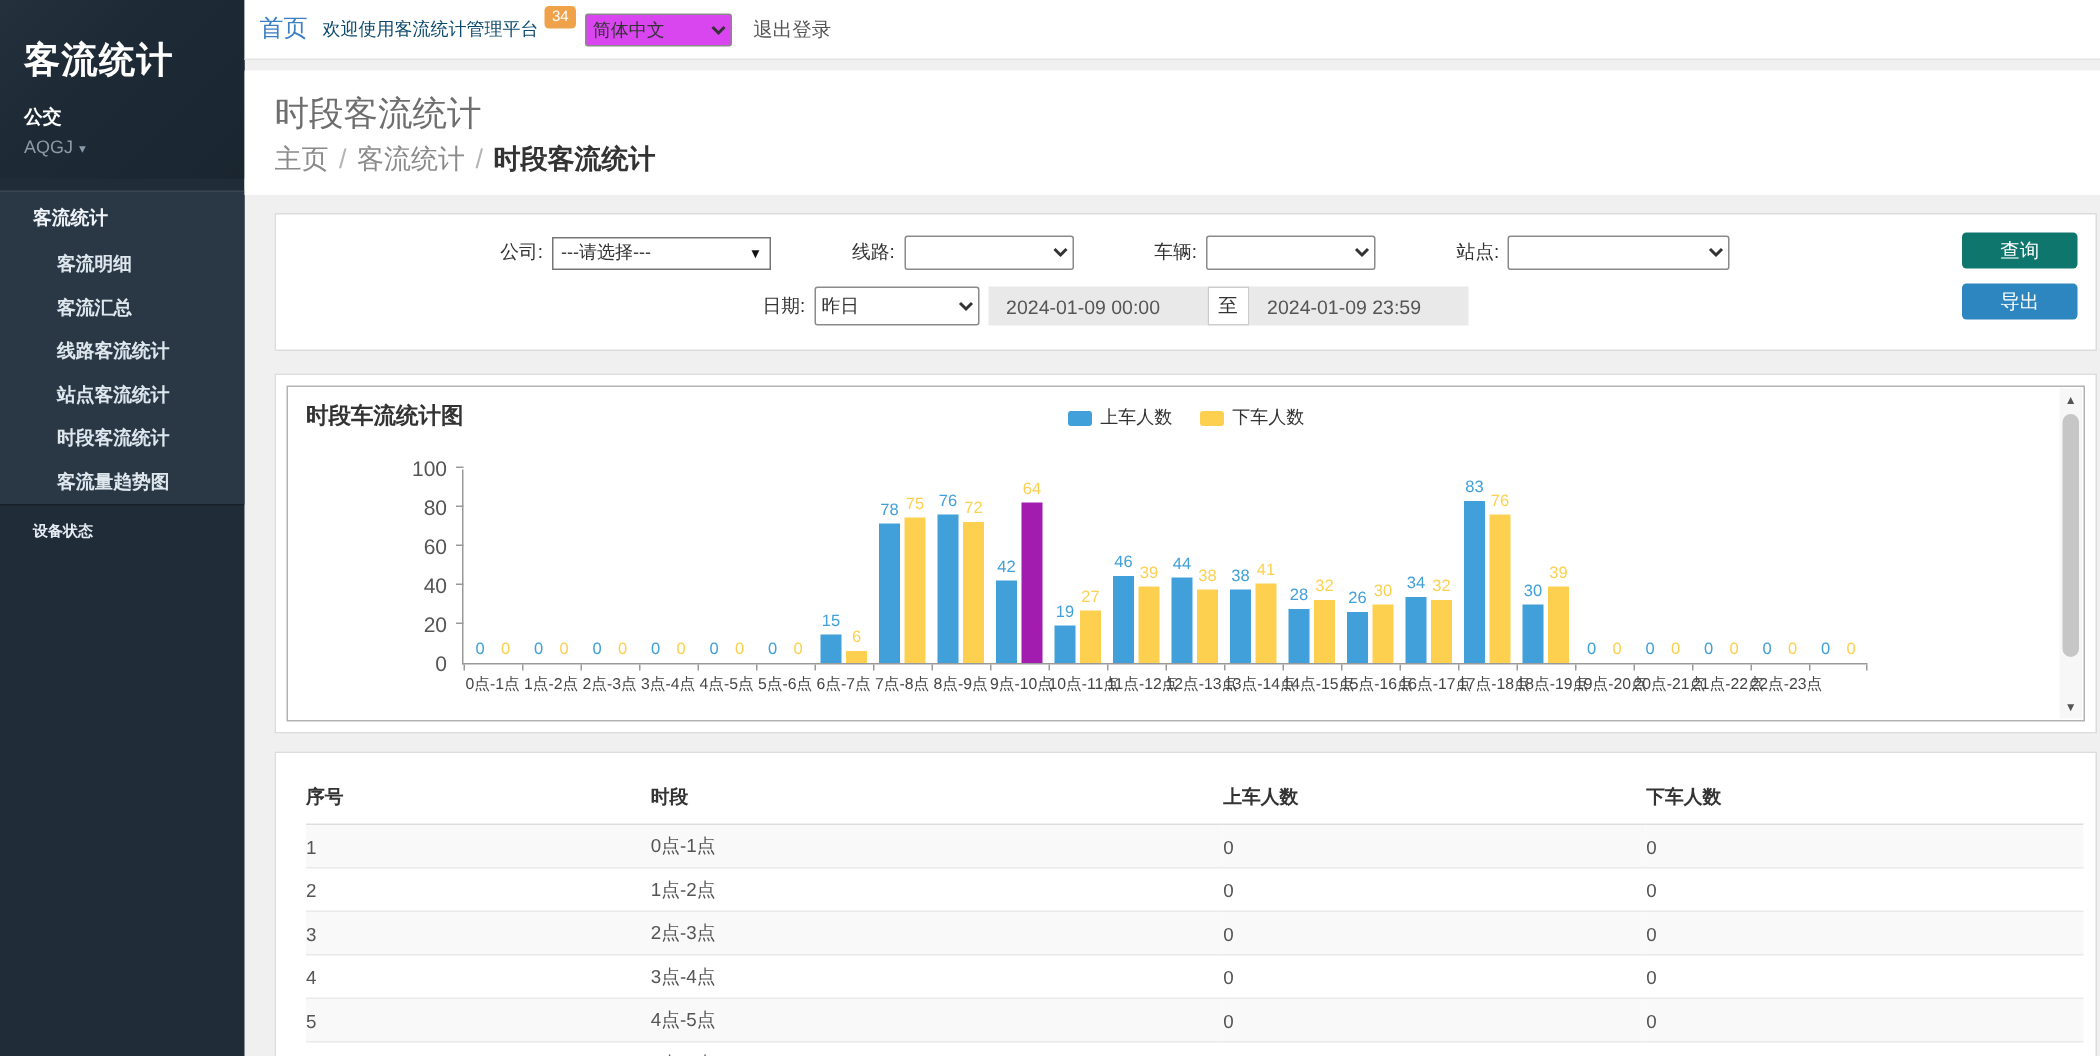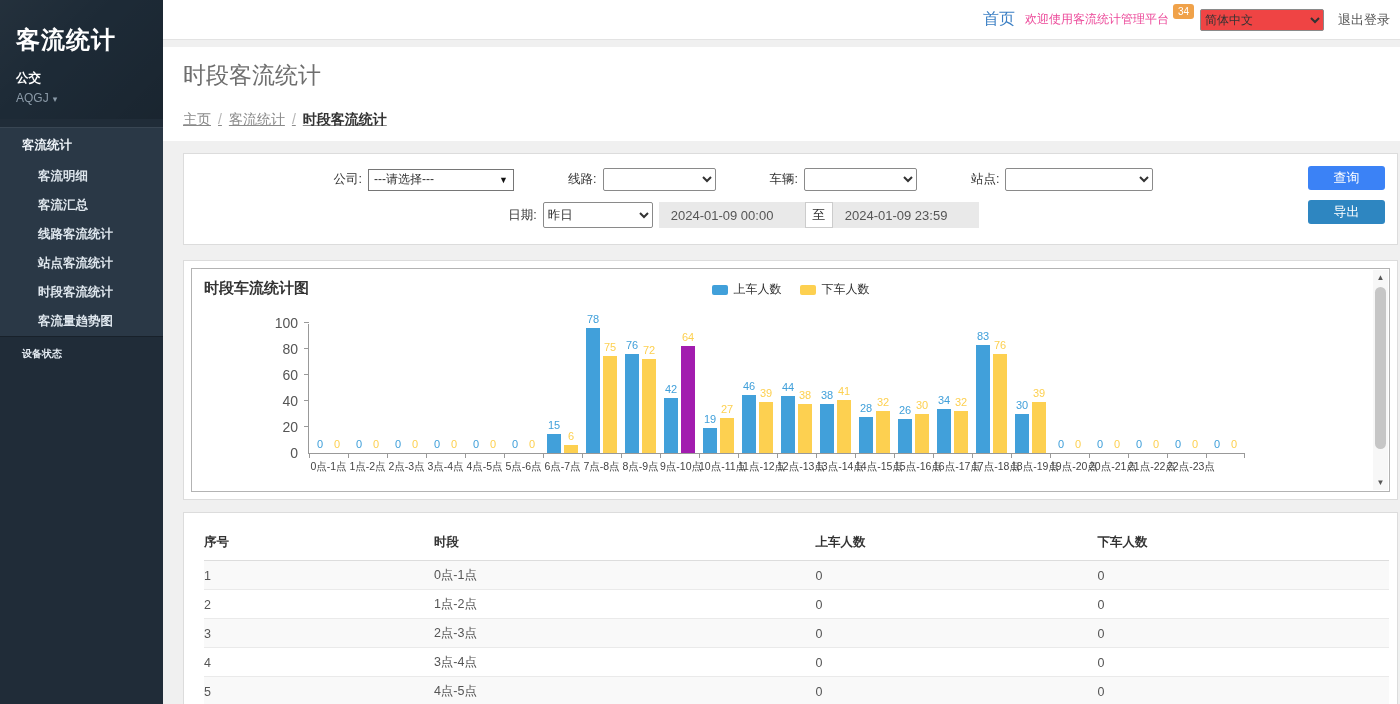--- a/index.html
+++ b/index.html
@@ -22,33 +22,33 @@
   .menu-sub a { display:block; padding:6px 0 6px 38px; font-size:12.5px; font-weight:700;
      color:#dfe7ee; text-decoration:none; cursor:pointer; }
   .menu-item { display:block; padding:10px 0 10px 22px; font-size:10px; font-weight:700;
      color:#e4ebf2; text-decoration:none; cursor:pointer; border-top:1px solid rgba(255,255,255,0.05); }
   .menu-section + .menu-item { border-top:1px solid rgba(0,0,0,0.25); }
 
   
   .main { flex:1; min-width:0; display:flex; flex-direction:column; }
 
   .topbar { height:40px; background:#fff; border-bottom:1px solid #e3e3e3;
-     display:flex; align-items:center; justify-content:flex-end; padding:12px 10px; }
+     display:flex; align-items:center; padding:12px 10px; }
   .topbar .home { color:#3b7fc4; font-size:16px; text-decoration:none; margin-right:10px; cursor:pointer; }
-  .topbar .welcome { color:#ec4899; font-size:12px; }
+  .topbar .welcome { color:#0c4a6e; font-size:12px; }
   .badge { background:#f0a24a; color:#fff; font-size:10px; border-radius:3px;
      padding:2px 5px; margin:-16px 6px 0 4px; cursor:pointer; }
-  .lang-select { width:124px; height:22px; font-size:12px; color:#333;
-     border:1px solid #8a8a8a; border-radius:2px; background:#ef4444;
+  .lang-select { width:98px; height:22px; font-size:12px; color:#333;
+     border:1px solid #8a8a8a; border-radius:2px; background:#d946ef;
      font-family:"Liberation Sans","DejaVu Sans",sans-serif; }
   .topbar .logout { color:#555; font-size:13px; margin-left:14px; text-decoration:none; cursor:pointer; }
 
   .content-header { background:#fff; margin-top:7px; padding:13px 20px 12px 20px; }
   .page-title { font-size:23px; font-weight:400; color:#6e6e6e; }
-  .breadcrumb { margin-top:20px; font-size:14px; color:#8a8a8a;text-decoration:underline; }
+  .breadcrumb { margin-top:3px; font-size:18px; color:#8a8a8a; }
   .breadcrumb .bc-sep { margin:0 7px; color:#b5b5b5; }
   .breadcrumb a { color:#8a8a8a; text-decoration:none; cursor:pointer; }
   .breadcrumb .bc-current { color:#333; font-weight:700; }
 
   .content { padding:12px 2px 0 20px; }
   .panel { background:#fff; border:1px solid #dcdcdc; }
 
   
   .filter-panel { position:relative; padding:14px 110px 16px 16px; }
   .f-row { display:flex; align-items:center;justify-content:center; }
@@ -184,21 +184,21 @@
         <div class="f-row">
           <span class="f-label">日期:</span>
           <select class="f-select sel-date">
             <option>昨日</option>
           </select>
           <input class="date-input" readonly="" value="2024-01-09 00:00" style="">
           <span class="to-box">至</span>
           <input class="date-input" readonly="" value="2024-01-09 23:59" style="">
         </div>
         <div class="btn-col">
-          <button class="btn" id="btn-search" style="background: #3b82f6;">查询</button>
+          <button class="btn" id="btn-search" style="background: #0f766e;">查询</button>
           <button class="btn" id="btn-export" style="background: rgb(46, 134, 193);">导出</button>
         </div>
       </section>
 
       <section class="panel chart-panel">
         <div class="chart-box">
           <div class="chart-title">时段车流统计图</div>
           <div class="legend" id="legend">
               <div class="li">
                 <span class="chip" style="background: rgb(65, 160, 218);"></span>
@@ -282,21 +282,21 @@
                   <div class="grp">
                     <div class="bar" style="background: rgb(65, 160, 218); height: 19.5px;">
                       <span class="v" style="color: rgb(65, 160, 218);">15</span>
                     </div>
                     <div class="bar" style="background: rgb(253, 208, 80); height: 7.8px;">
                       <span class="v" style="color: rgb(253, 208, 80);">6</span>
                     </div>
                   </div>
                   <span class="xtick" style="left: 234px;"></span>
                   <div class="grp">
-                    <div class="bar" style="background: rgb(65, 160, 218); height: 125px;">
+                    <div class="bar" style="background: rgb(65, 160, 218); height: 93px;">
                       <span class="v" style="color: rgb(65, 160, 218);">78</span>
                     </div>
                     <div class="bar" style="background: rgb(253, 208, 80); height: 97.5px;">
                       <span class="v" style="color: rgb(253, 208, 80);">75</span>
                     </div>
                   </div>
                   <span class="xtick" style="left: 273px;"></span>
                   <div class="grp">
                     <div class="bar" style="background: rgb(65, 160, 218); height: 98.8px;">
                       <span class="v" style="color: rgb(65, 160, 218);">76</span>

